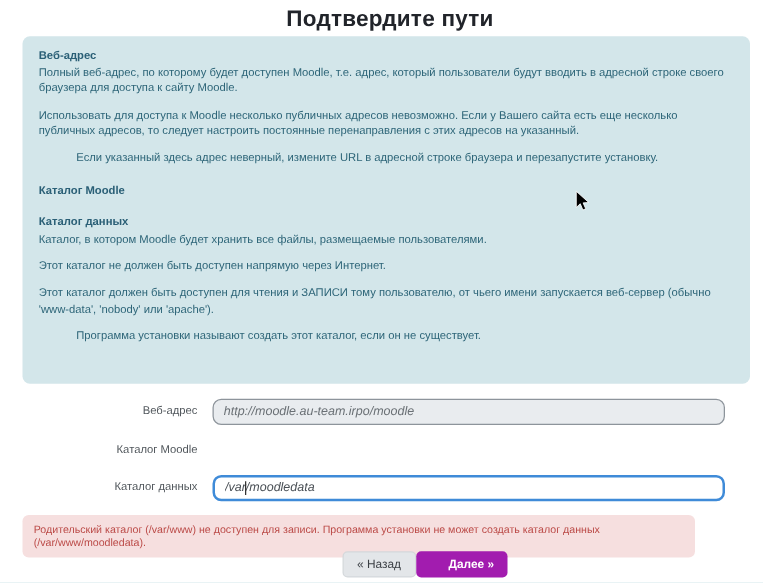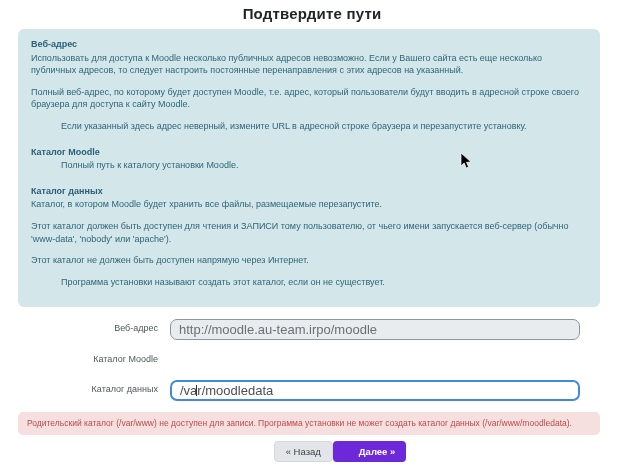--- a/index.html
+++ b/index.html
@@ -7,21 +7,21 @@
   body {
     font-family: "Liberation Sans", sans-serif;
     background: #ffffff;
     position: relative;
     color: #333;
   }
   .page-title {
     position: absolute;
     top: 5px; left: 0; width: 100%;
     text-align: center;
-    font-size: 15px;
+    font-size: 18px;
     font-weight: bold;
     color: #21242a;
     letter-spacing: 0.2px;
   }
   .info-box {
     position: absolute;
     top: 29px; left: 18px; width: 582px; height: 278px;
     background: #d3e6ea;
     border-radius: 6px;
     padding: 9px 13px;
@@ -55,38 +55,39 @@
   }
   .form-row input {
     position: absolute;
     left: 170px; top: 0;
     width: 410px; height: 21px;
     border: 1px solid #8d949b;
     border-radius: 7px;
     background: #e9ecef;
     color: #6a7075;
     font-family: "Liberation Sans", sans-serif;
-    font-size: 13px;
+    font-size: 10px;
     padding: 0 8px;
     outline: none;
+    font-style: italic;
   }
   .form-row input.focused {
     background: #ffffff;
     border: 2px solid #3f8bd8;
     color: #4a5056;
   }
   .caret {
     position: absolute;
     left: 196px; top: 5px;
     width: 1px; height: 11px;
     background: #333;
   }
   .error-box {
     position: absolute;
-    top: 412px; left: 18px; width: 582px;
+    top: 412px; left: 18px; width: 538px;
     background: #f6dfdf;
     border-radius: 5px;
     padding: 6px 9px;
     color: #bb4a47;
     font-size: 8.5px;
     line-height: 1.3;
   }
   .button-row {
     position: absolute;
     top: 441px; left: 0; width: 100%;
@@ -103,53 +104,52 @@
     padding: 4px 11px;
     cursor: pointer;
     line-height: 1.2;
   }
   .btn-secondary {
     background: #e3e6e9;
     color: #3b3f44;
     border: 1px solid #d4d8db;
   }
   .btn-primary {
-    background: #6d28d9;
+    background: #a21caf;
     color: #ffffff;
     font-weight: bold;
     padding-left: 26px;
   }
   .cursor {
     position: absolute;
     top: 152px; left: 460px;
     width: 12px; height: 18px;
     pointer-events: none;
   }
 </style>
 </head>
 <body>
 
 <h1 class="page-title">Подтвердите пути</h1>
 
 <div class="info-box">
   <div class="block">
     <h3>Веб-адрес</h3>
+    <p>Полный веб-адрес, по которому будет доступен Moodle, т.е. адрес, который пользователи будут вводить в адресной строке своего браузера для доступа к сайту Moodle.</p>
     <p>Использовать для доступа к Moodle несколько публичных адресов невозможно. Если у Вашего сайта есть еще несколько публичных адресов, то следует настроить постоянные перенаправления с этих адресов на указанный.</p>
-    <p>Полный веб-адрес, по которому будет доступен Moodle, т.е. адрес, который пользователи будут вводить в адресной строке своего браузера для доступа к сайту Moodle.</p>
     <p>Если указанный здесь адрес неверный, измените URL в адресной строке браузера и перезапустите установку.</p>
   </div>
   <div class="block">
     <h3>Каталог Moodle</h3>
-    <p>Полный путь к каталогу установки Moodle.</p>
   </div>
   <div class="block">
     <h3>Каталог данных</h3>
-    <p>Каталог, в котором Moodle будет хранить все файлы, размещаемые перезапустите.</p>
+    <p>Каталог, в котором Moodle будет хранить все файлы, размещаемые пользователями.</p>
+    <p>Этот каталог не должен быть доступен напрямую через Интернет.</p>
     <p>Этот каталог должен быть доступен для чтения и ЗАПИСИ тому пользователю, от чьего имени запускается веб-сервер (обычно 'www-data', 'nobody' или 'apache').</p>
-    <p>Этот каталог не должен быть доступен напрямую через Интернет.</p>
     <p>Программа установки называют создать этот каталог, если он не существует.</p>
   </div>
 </div>
 
 <div class="form-area">
   <div class="form-row" style="top: 319px;">
     <label>Веб-адрес</label>
     <input type="text" readonly="" value="http://moodle.au-team.irpo/moodle" style="">
   </div>
   <div class="form-row" style="top: 350px;">

